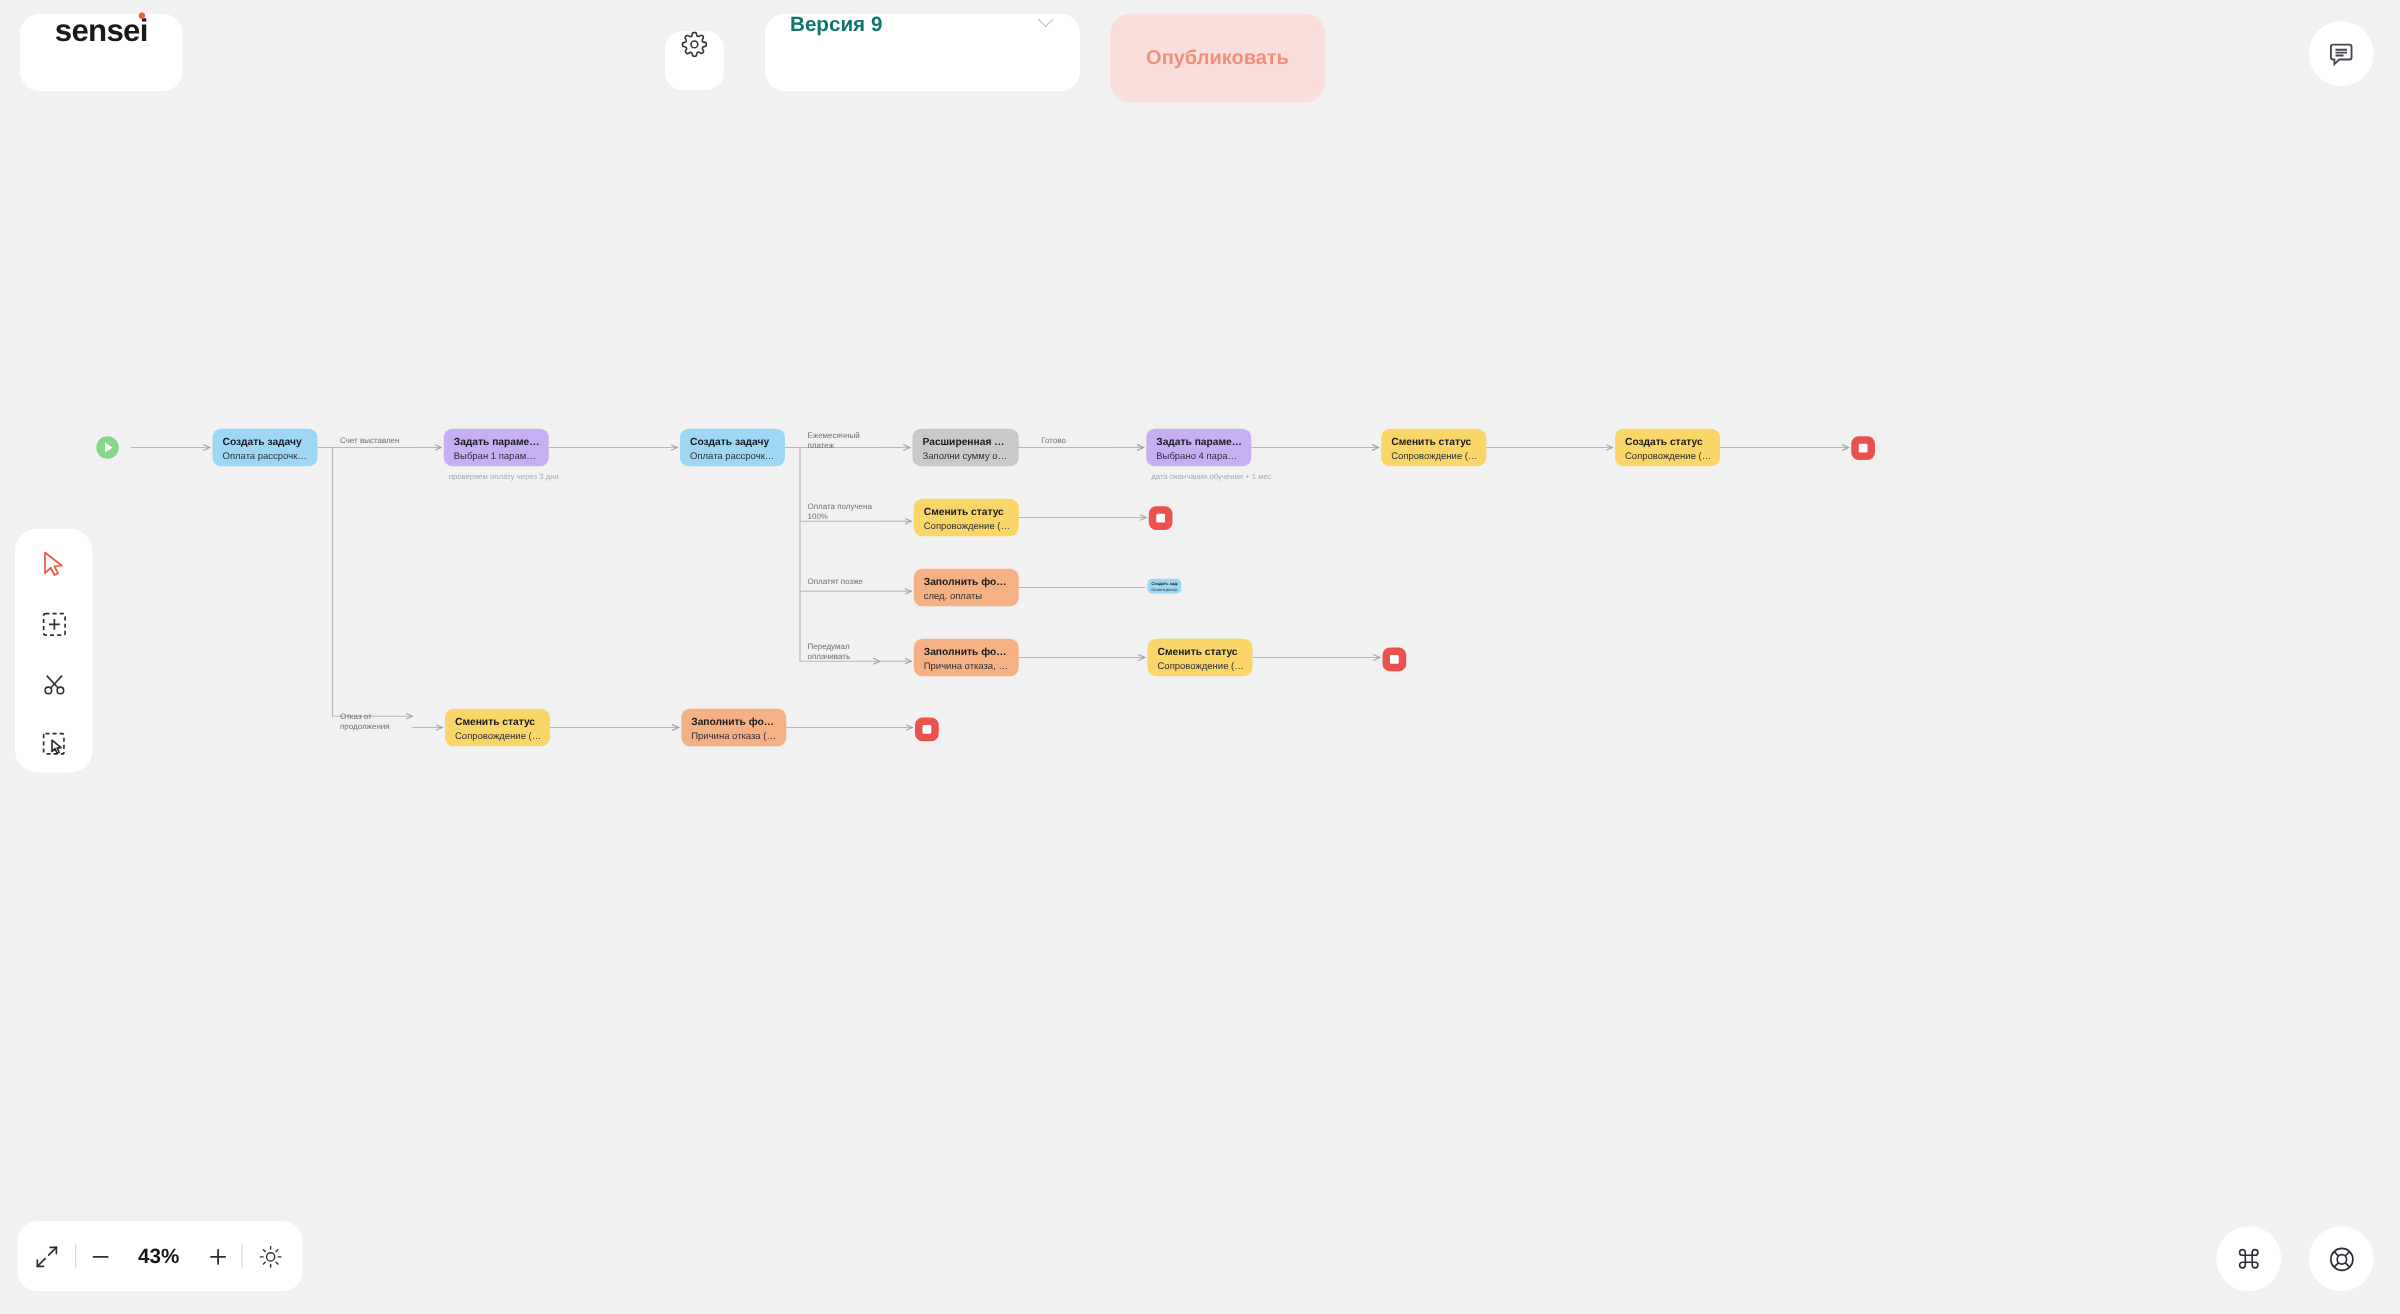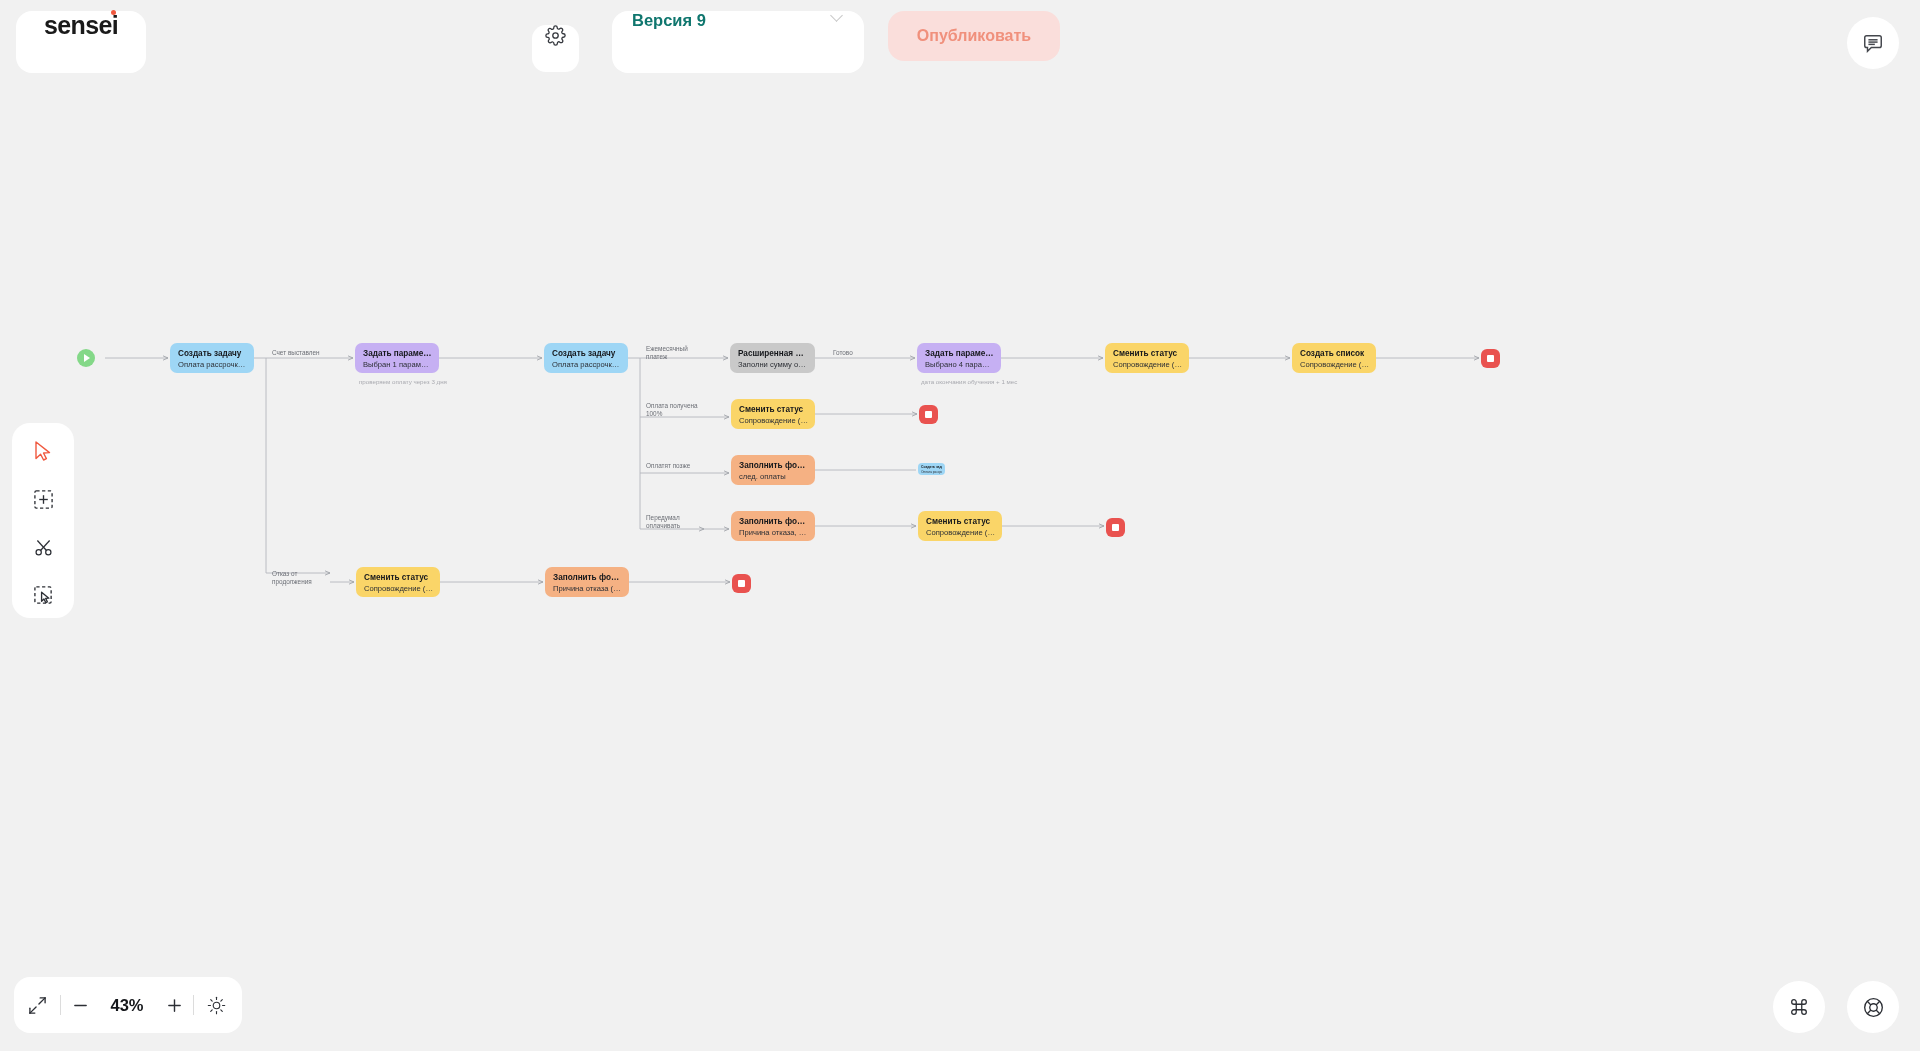--- a/index.html
+++ b/index.html
@@ -36,21 +36,21 @@
   .ver-name { font-size: 16.5px; font-weight: 700; color: #0f766e; }
 
   .chev { width: 13px; height: 8px; position: relative; opacity: .42; }
   .chev::before {
     content: ""; position: absolute; left: 1px; top: 0;
     width: 8px; height: 8px; border-right: 1.6px solid #777; border-bottom: 1.6px solid #777;
     transform: rotate(45deg);
   }
 
   .publish-btn {
-    position: absolute; left: 888px; top: 11px; width: 172px; height: 50px;
+    position: absolute; left: 888px; top: 11px; width: 172px; height: 71px;
     background: #fadedb; border-radius: 16px; border: none;
     display: flex; align-items: center; justify-content: center;
     font-family: "Liberation Sans", sans-serif;
     font-size: 16px; font-weight: 700; color: #f0907c; cursor: pointer;
   }
 
   .chat-btn {
     position: absolute; right: 21px; top: 17px; width: 52px; height: 52px;
     background: #fff; border-radius: 50%;
     display: flex; align-items: center; justify-content: center; cursor: pointer;
@@ -263,21 +263,21 @@
         <div class="node" style="left: 917px; top: 343px; width: 84px; height: 30px; background: rgb(198, 176, 243);">
           <div class="t">Задать параметр</div>
           <div class="s">Выбрано 4 параметра</div>
         </div>
         <div class="node-note" style="left: 921px; top: 377px;">дата окончания обучения + 1 мес</div>
         <div class="node" style="left: 1105px; top: 343px; width: 84px; height: 30px; background: rgb(250, 213, 104);">
           <div class="t">Сменить статус</div>
           <div class="s">Сопровождение (new): Ре...</div>
         </div>
         <div class="node" style="left: 1292px; top: 343px; width: 84px; height: 30px; background: rgb(250, 213, 104);">
-          <div class="t">Создать список</div>
+          <div class="t">Создать статус</div>
           <div class="s">Сопровождение (new): П...</div>
         </div>
         <div class="node" style="left: 731px; top: 399px; width: 84px; height: 30px; background: rgb(250, 213, 104);">
           <div class="t">Сменить статус</div>
           <div class="s">Сопровождение (new): П...</div>
         </div>
         <div class="node" style="left: 731px; top: 455px; width: 84px; height: 30px; background: rgb(245, 177, 131);">
           <div class="t">Заполнить форму</div>
           <div class="s">след. оплаты</div>
         </div>

